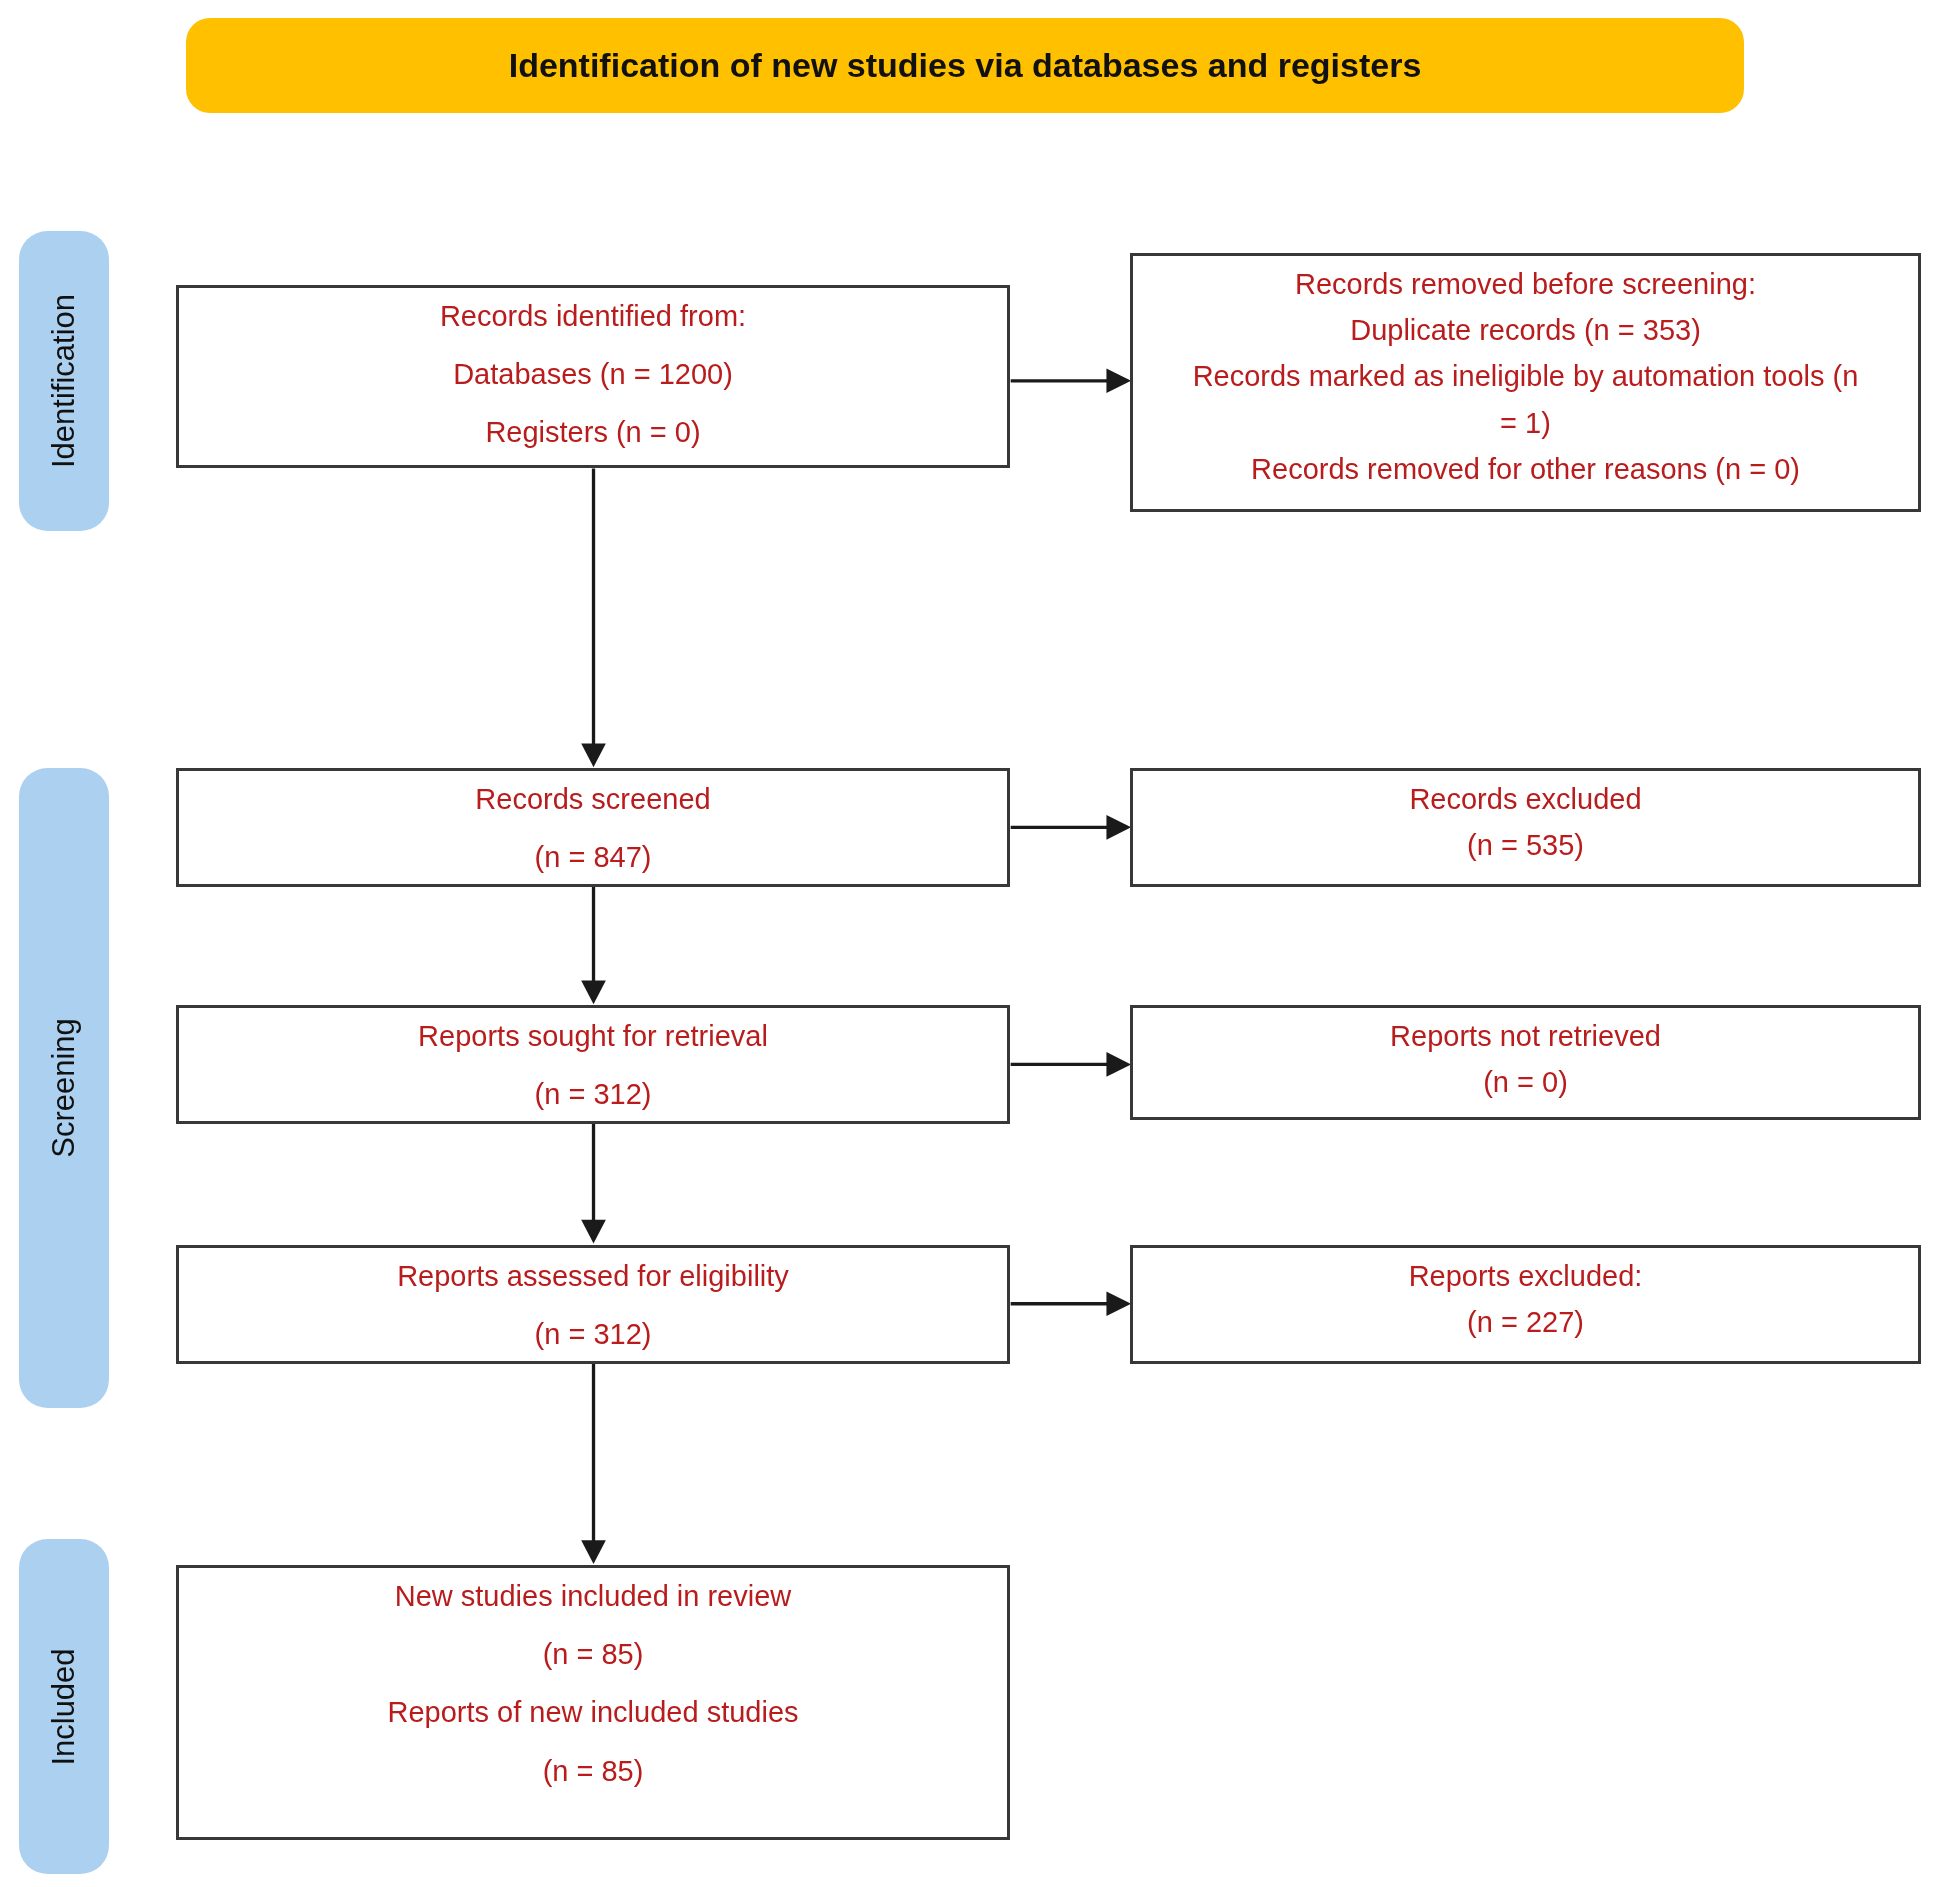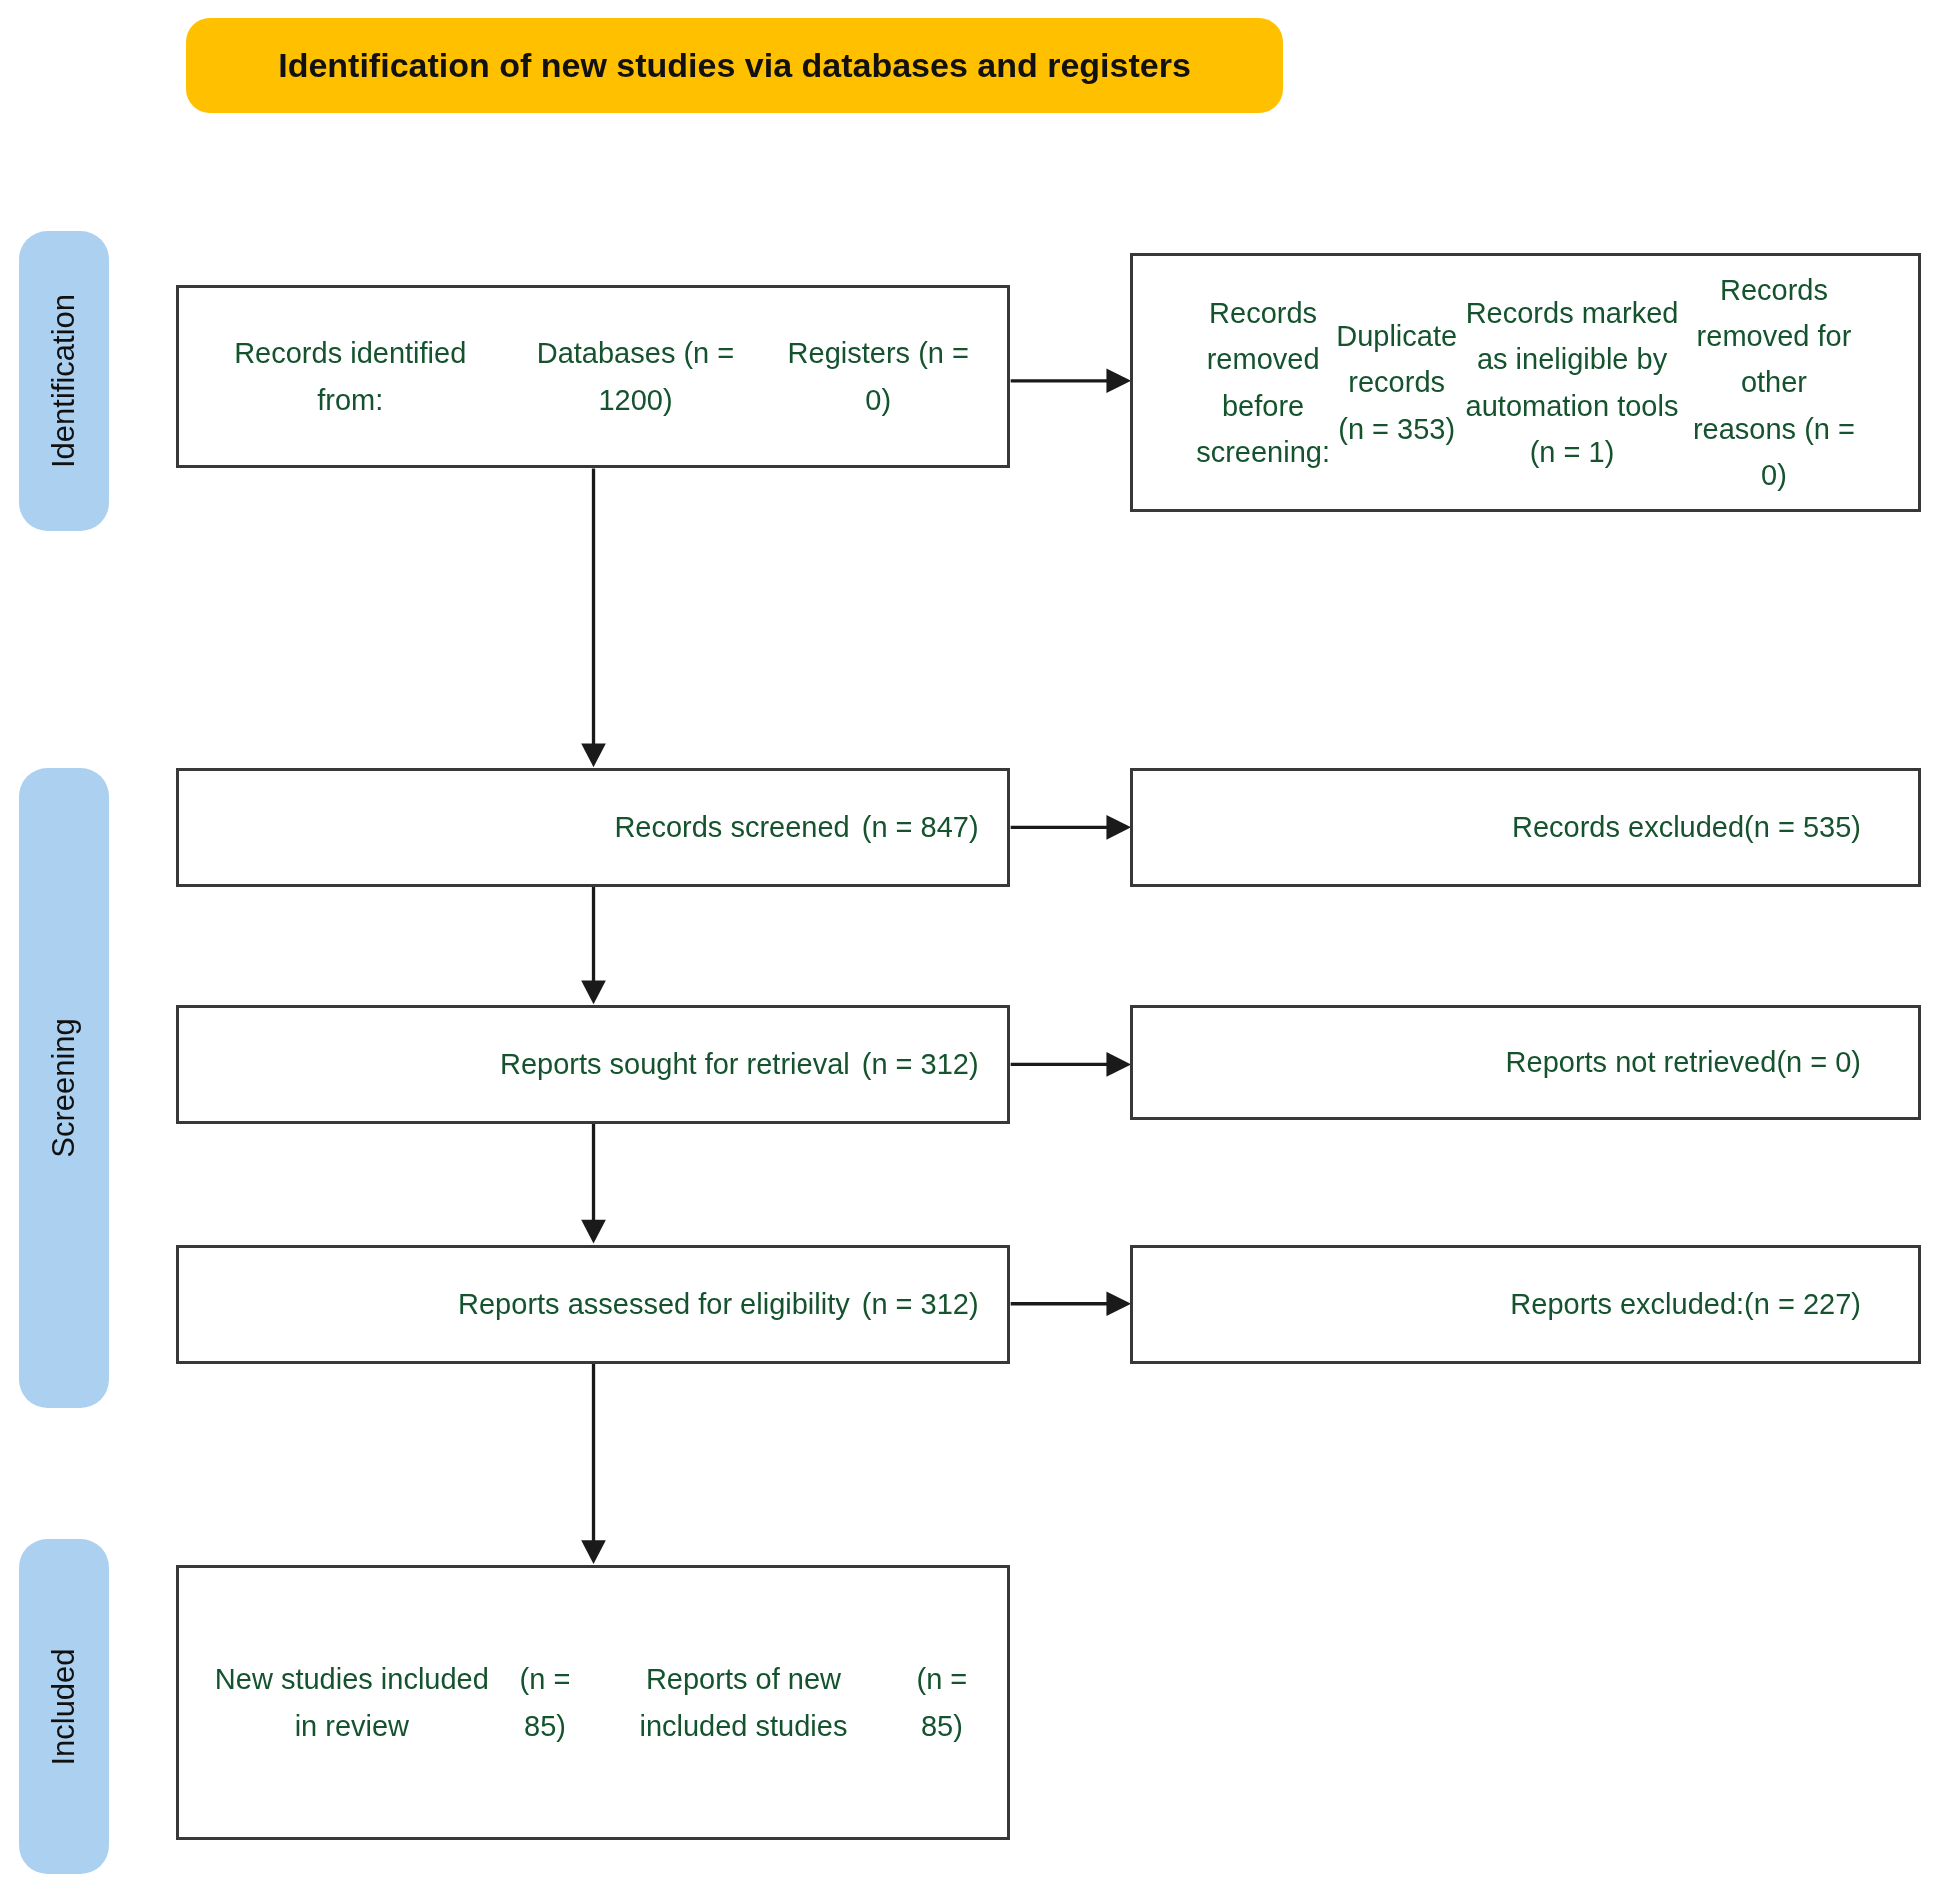--- a/index.html
+++ b/index.html
@@ -11,21 +11,21 @@
   .canvas {
     position: relative;
     width: 1955px;
     height: 1887px;
     background: #ffffff;
     overflow: hidden;
   }
   .banner {
     position: absolute;
     left: 186px; top: 17.5px;
-    width: 1097px; height: 95px;
+    width: 1558px; height: 95px;
     background: #FFC000;
     border-radius: 24px;
     display: flex;
     align-items: center;
     justify-content: center;
   }
   .banner-text {
     font-size: 34px;
     font-weight: bold;
     color: #111111;
@@ -46,25 +46,25 @@
     white-space: nowrap;
     font-size: 31px;
     color: #111111;
   }
   .fbox {
     position: absolute;
     background: #ffffff;
     border: 3.3px solid #383838;
     box-sizing: border-box;
     display: flex;
-    flex-direction: row;
+    flex-direction: column;
     align-items: center;
-    justify-content: flex-end;
+    justify-content: flex-start;
     text-align: center;
-    color: #14532d;
+    color: #b91c1c;
     font-size: 29px;
     line-height: 1.6;
   }
   .fbox.colL { left: 176px;  width: 834px; padding: 4.7px 28.4px; gap: 12px; }
   .fbox.colR { left: 1130px; width: 791px; padding: 4.7px 57px; }
   .arrows {
     position: absolute;
     left: 0; top: 0;
     width: 1955px; height: 1887px;
   }

